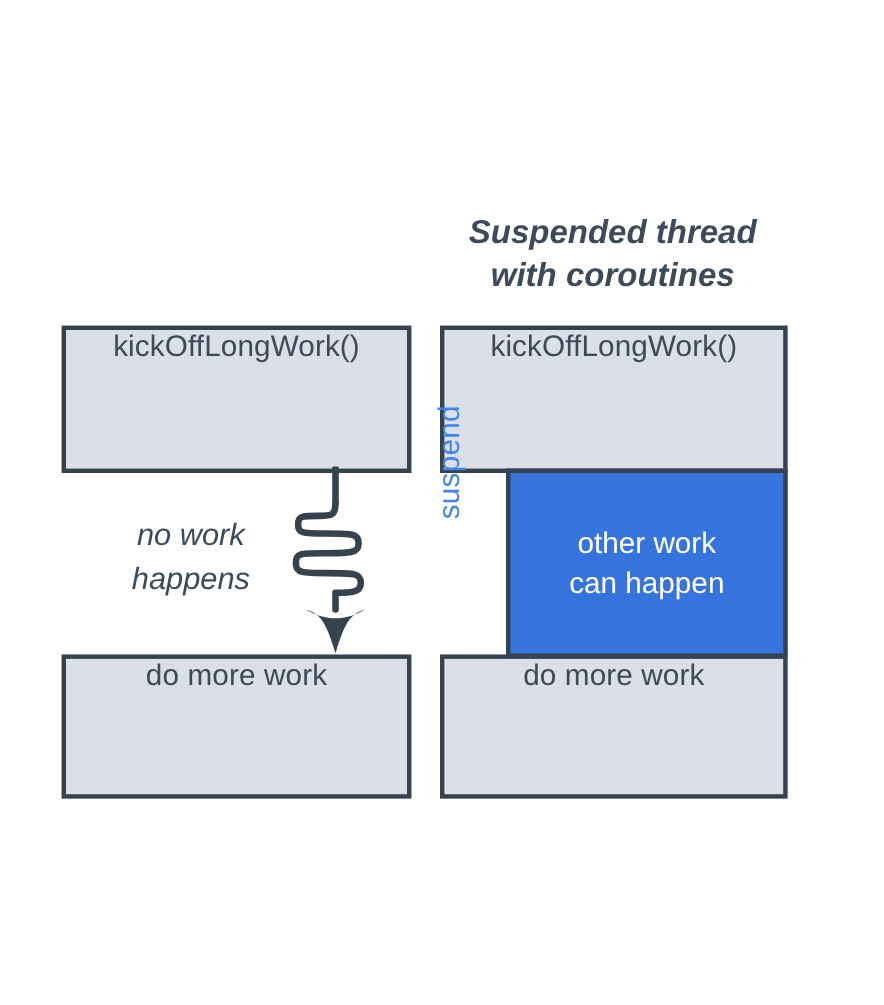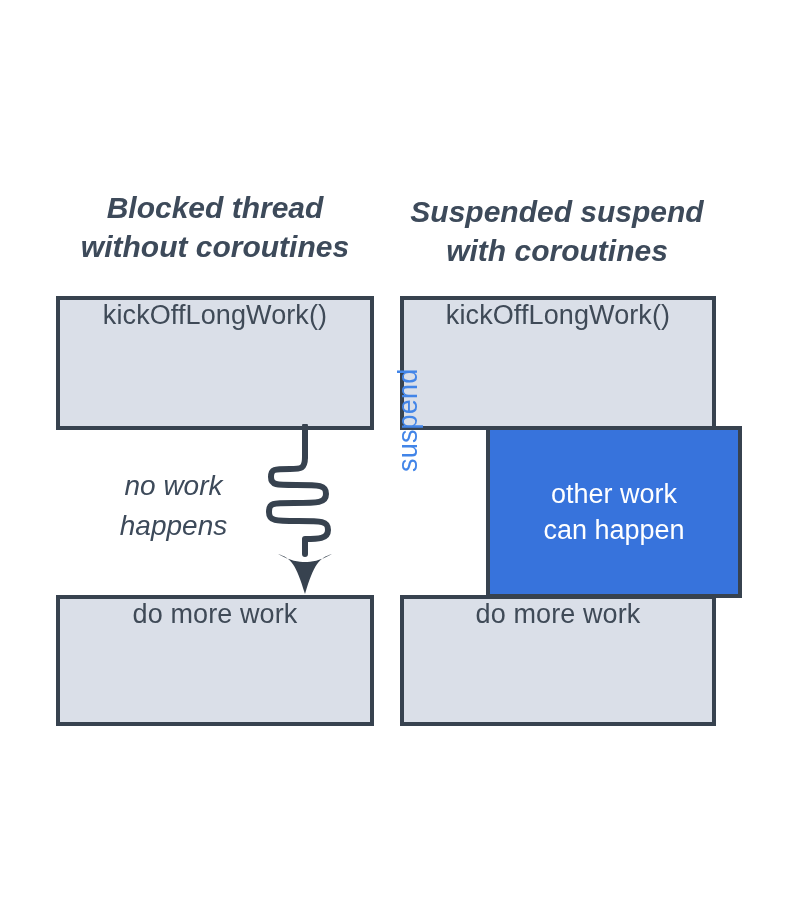--- a/index.html
+++ b/index.html
@@ -49,21 +49,21 @@
   }
   #box-left-top    { left: 56px;  top: 296px; width: 318px; height: 134px; }
   #box-left-bottom { left: 56px;  top: 595px; width: 318px; height: 131px; }
   #box-right-top   { left: 400px; top: 296px; width: 316px; height: 134px; }
   #box-right-bottom{ left: 400px; top: 595px; width: 316px; height: 131px; }
 
   
   #box-other-work {
     position: absolute;
     box-sizing: border-box;
-    left: 486px;
+    left: 460px;
     top: 426px;
     width: 256px;
     height: 172px;
     background: #3773dc;
     border: 4px solid #37424f;
     display: flex;
     align-items: center;
     justify-content: center;
     text-align: center;
     color: #ffffff;
@@ -118,22 +118,20 @@
     stroke-linecap: round;
     stroke-linejoin: round;
   }
   .arrow-head { fill: #37424f; }
 </style>
 </head>
 <body>
 
 <div id="diagram">
 
-  <div id="heading-left" class="col-heading">Blocked thread
-without coroutines</div>
 
   <div id="box-left-top" class="proc-box">
     <span>kickOffLongWork()</span>
   </div>
 
   <div id="label-no-work">no work
 happens</div>
 
   <svg id="squiggle-arrow" viewBox="0 0 100 178" xmlns="http://www.w3.org/2000/svg">
 
@@ -151,21 +149,21 @@
              C70,115 60,115 47,115
              L47,130"></path>
 
     <path class="arrow-head" d="M20,130 C33,134 38,140 47,170 C56,140 61,134 74,130 C62,137 53,138 47,138 C41,138 32,137 20,130 Z"></path>
   </svg>
 
   <div id="box-left-bottom" class="proc-box">
     <span>do more work</span>
   </div>
 
-  <div id="heading-right" class="col-heading">Suspended suspend
+  <div id="heading-right" class="col-heading">Suspended thread
 with coroutines</div>
 
   <div id="box-right-top" class="proc-box">
     <span>kickOffLongWork()</span>
   </div>
 
   <div id="label-suspend">suspend</div>
 
   <div id="box-other-work">
     <span>other work

